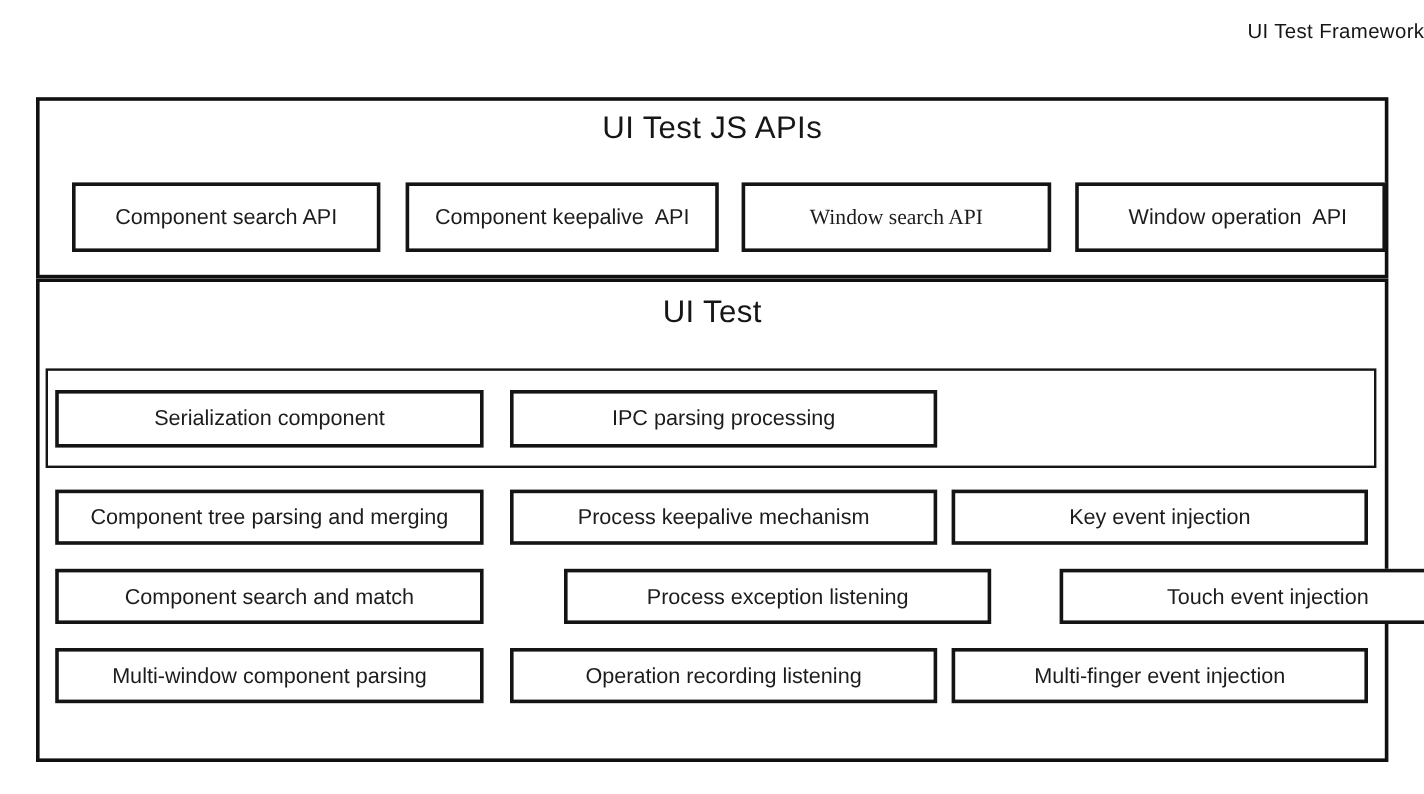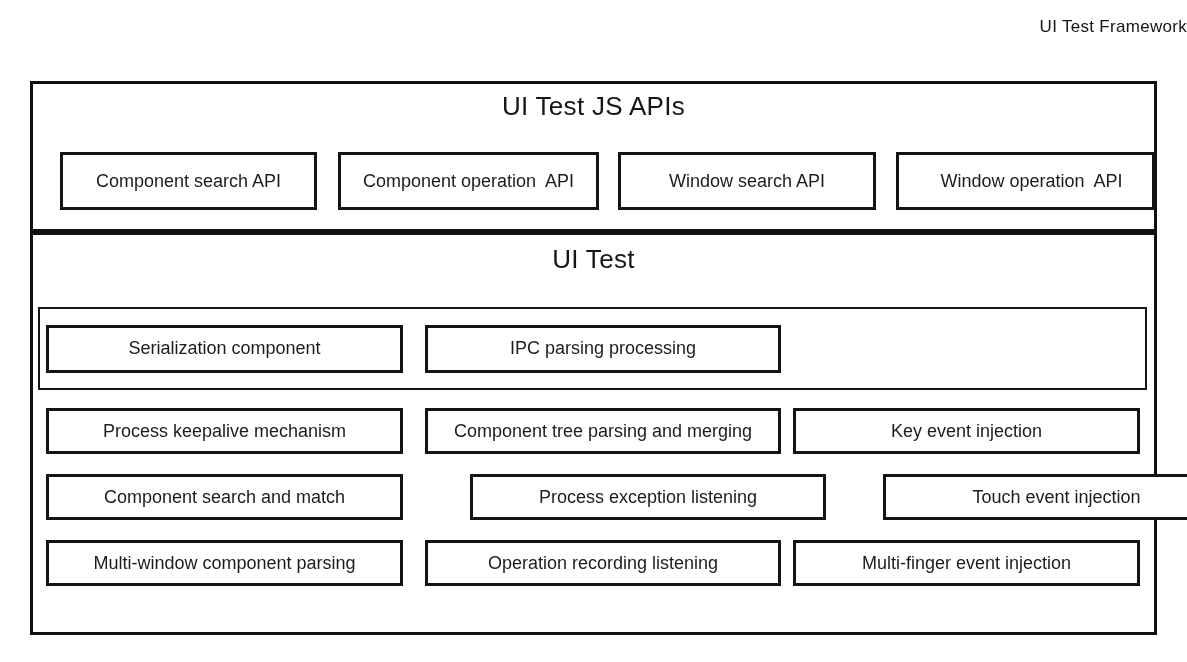--- a/index.html
+++ b/index.html
@@ -63,21 +63,21 @@
   
   .api-row {
     position: absolute;
     left: 27px;
     top: 68px;
     display: flex;
   }
   .api-box { height: 58px; }
   .api-box:nth-child(1) { width: 257px; margin-right: 21px; }
   .api-box:nth-child(2) { width: 261px; margin-right: 19px; }
-  .api-box:nth-child(3) { width: 258px; margin-right: 20px; }
+  .api-box:nth-child(3) { width: 258px; margin-right: 20px; font-family: Liberation Serif, serif; }
   .api-box:nth-child(4) { width: 259px; padding-left: 12px; }
   
   .manager-wrapper {
     position: absolute;
     left: 5px;
     top: 72px;
     width: 1109px;
     height: 83px;
     border: 2px solid #141414;
     box-sizing: border-box;
@@ -107,37 +107,37 @@
 <body>
 
 <div class="stage">
 
   <div class="diagram-title">UI Test Framework</div>
 
   <div class="section section-js-apis">
     <div class="section-heading">UI Test JS APIs</div>
     <div class="api-row">
       <div class="box api-box">Component search API</div>
-      <div class="box api-box">Component operation  API</div>
+      <div class="box api-box">Component keepalive  API</div>
       <div class="box api-box">Window search API</div>
       <div class="box api-box">Window operation  API</div>
     </div>
   </div>
 
   <div class="section section-ui-test">
     <div class="section-heading">UI Test</div>
 
     <div class="manager-wrapper">
       <div class="box mgr-box">Serialization component</div>
       <div class="box mgr-box">IPC parsing processing</div>
     </div>
 
     <div class="grid-row grid-row-1">
+      <div class="box grid-box">Component tree parsing and merging</div>
       <div class="box grid-box">Process keepalive mechanism</div>
-      <div class="box grid-box">Component tree parsing and merging</div>
       <div class="box grid-box">Key event injection</div>
     </div>
 
     <div class="grid-row grid-row-2">
       <div class="box grid-box">Component search and match</div>
       <div class="box grid-box">Process exception listening</div>
       <div class="box grid-box">Touch event injection</div>
     </div>
 
     <div class="grid-row grid-row-3">

